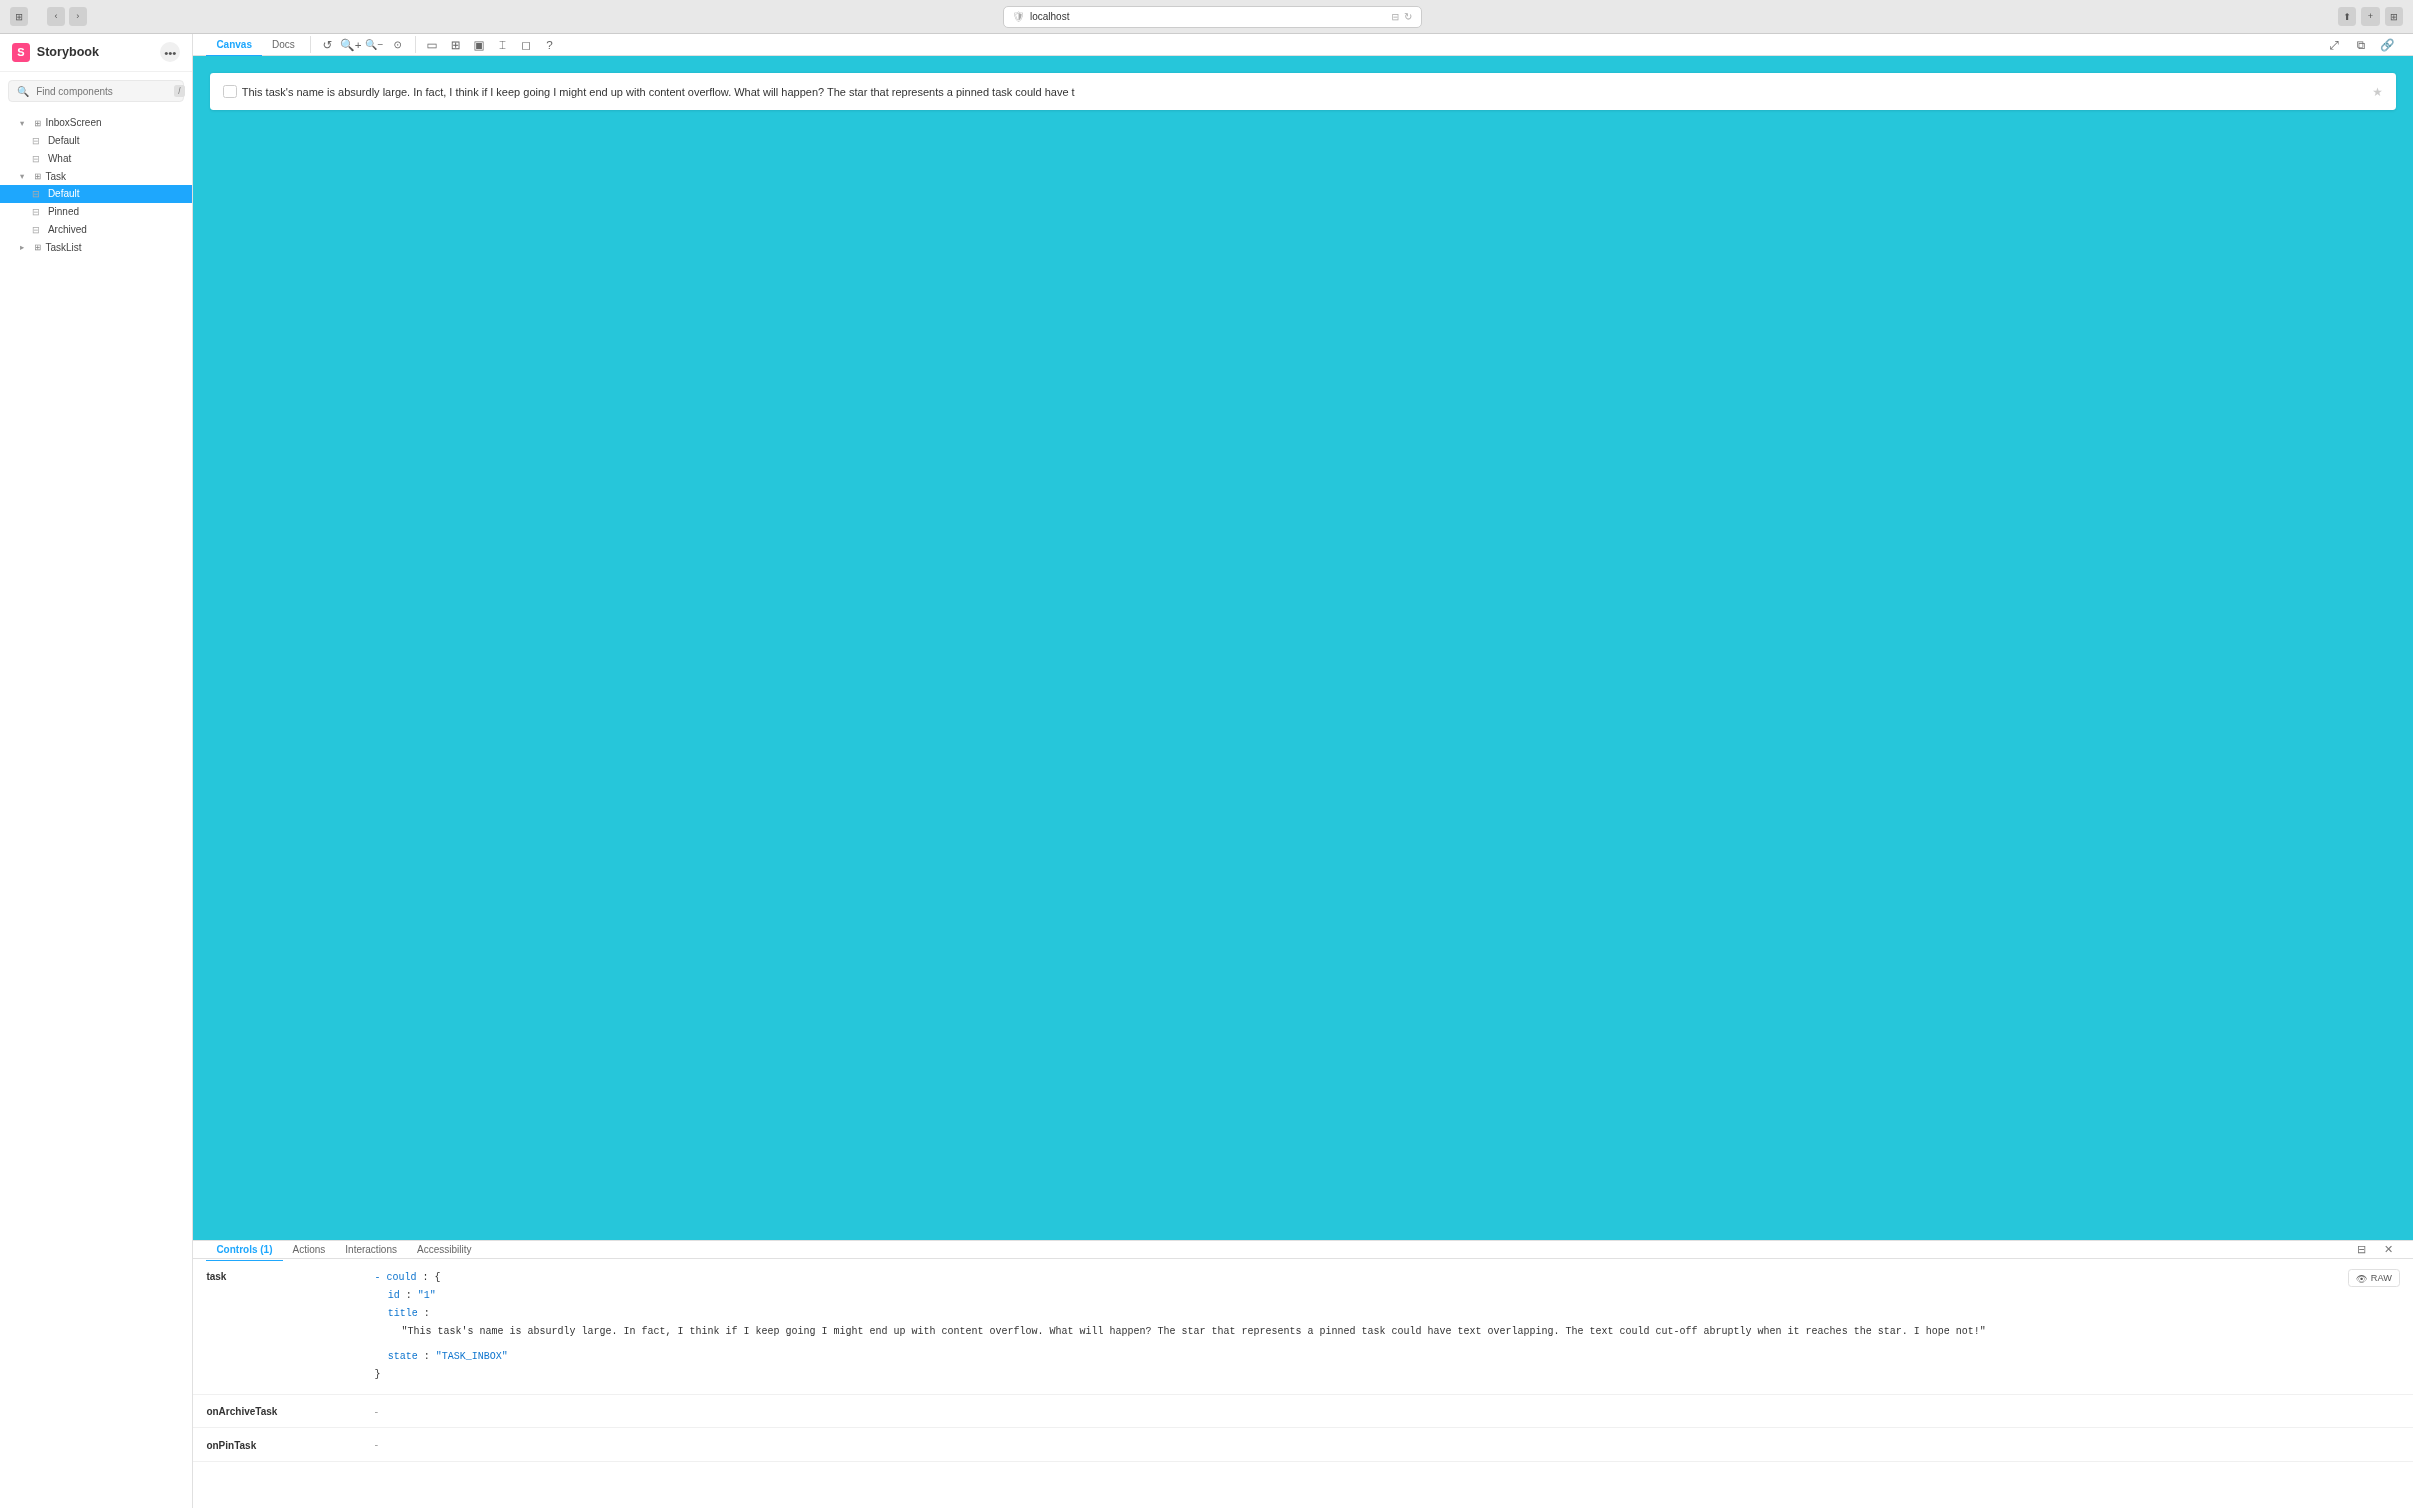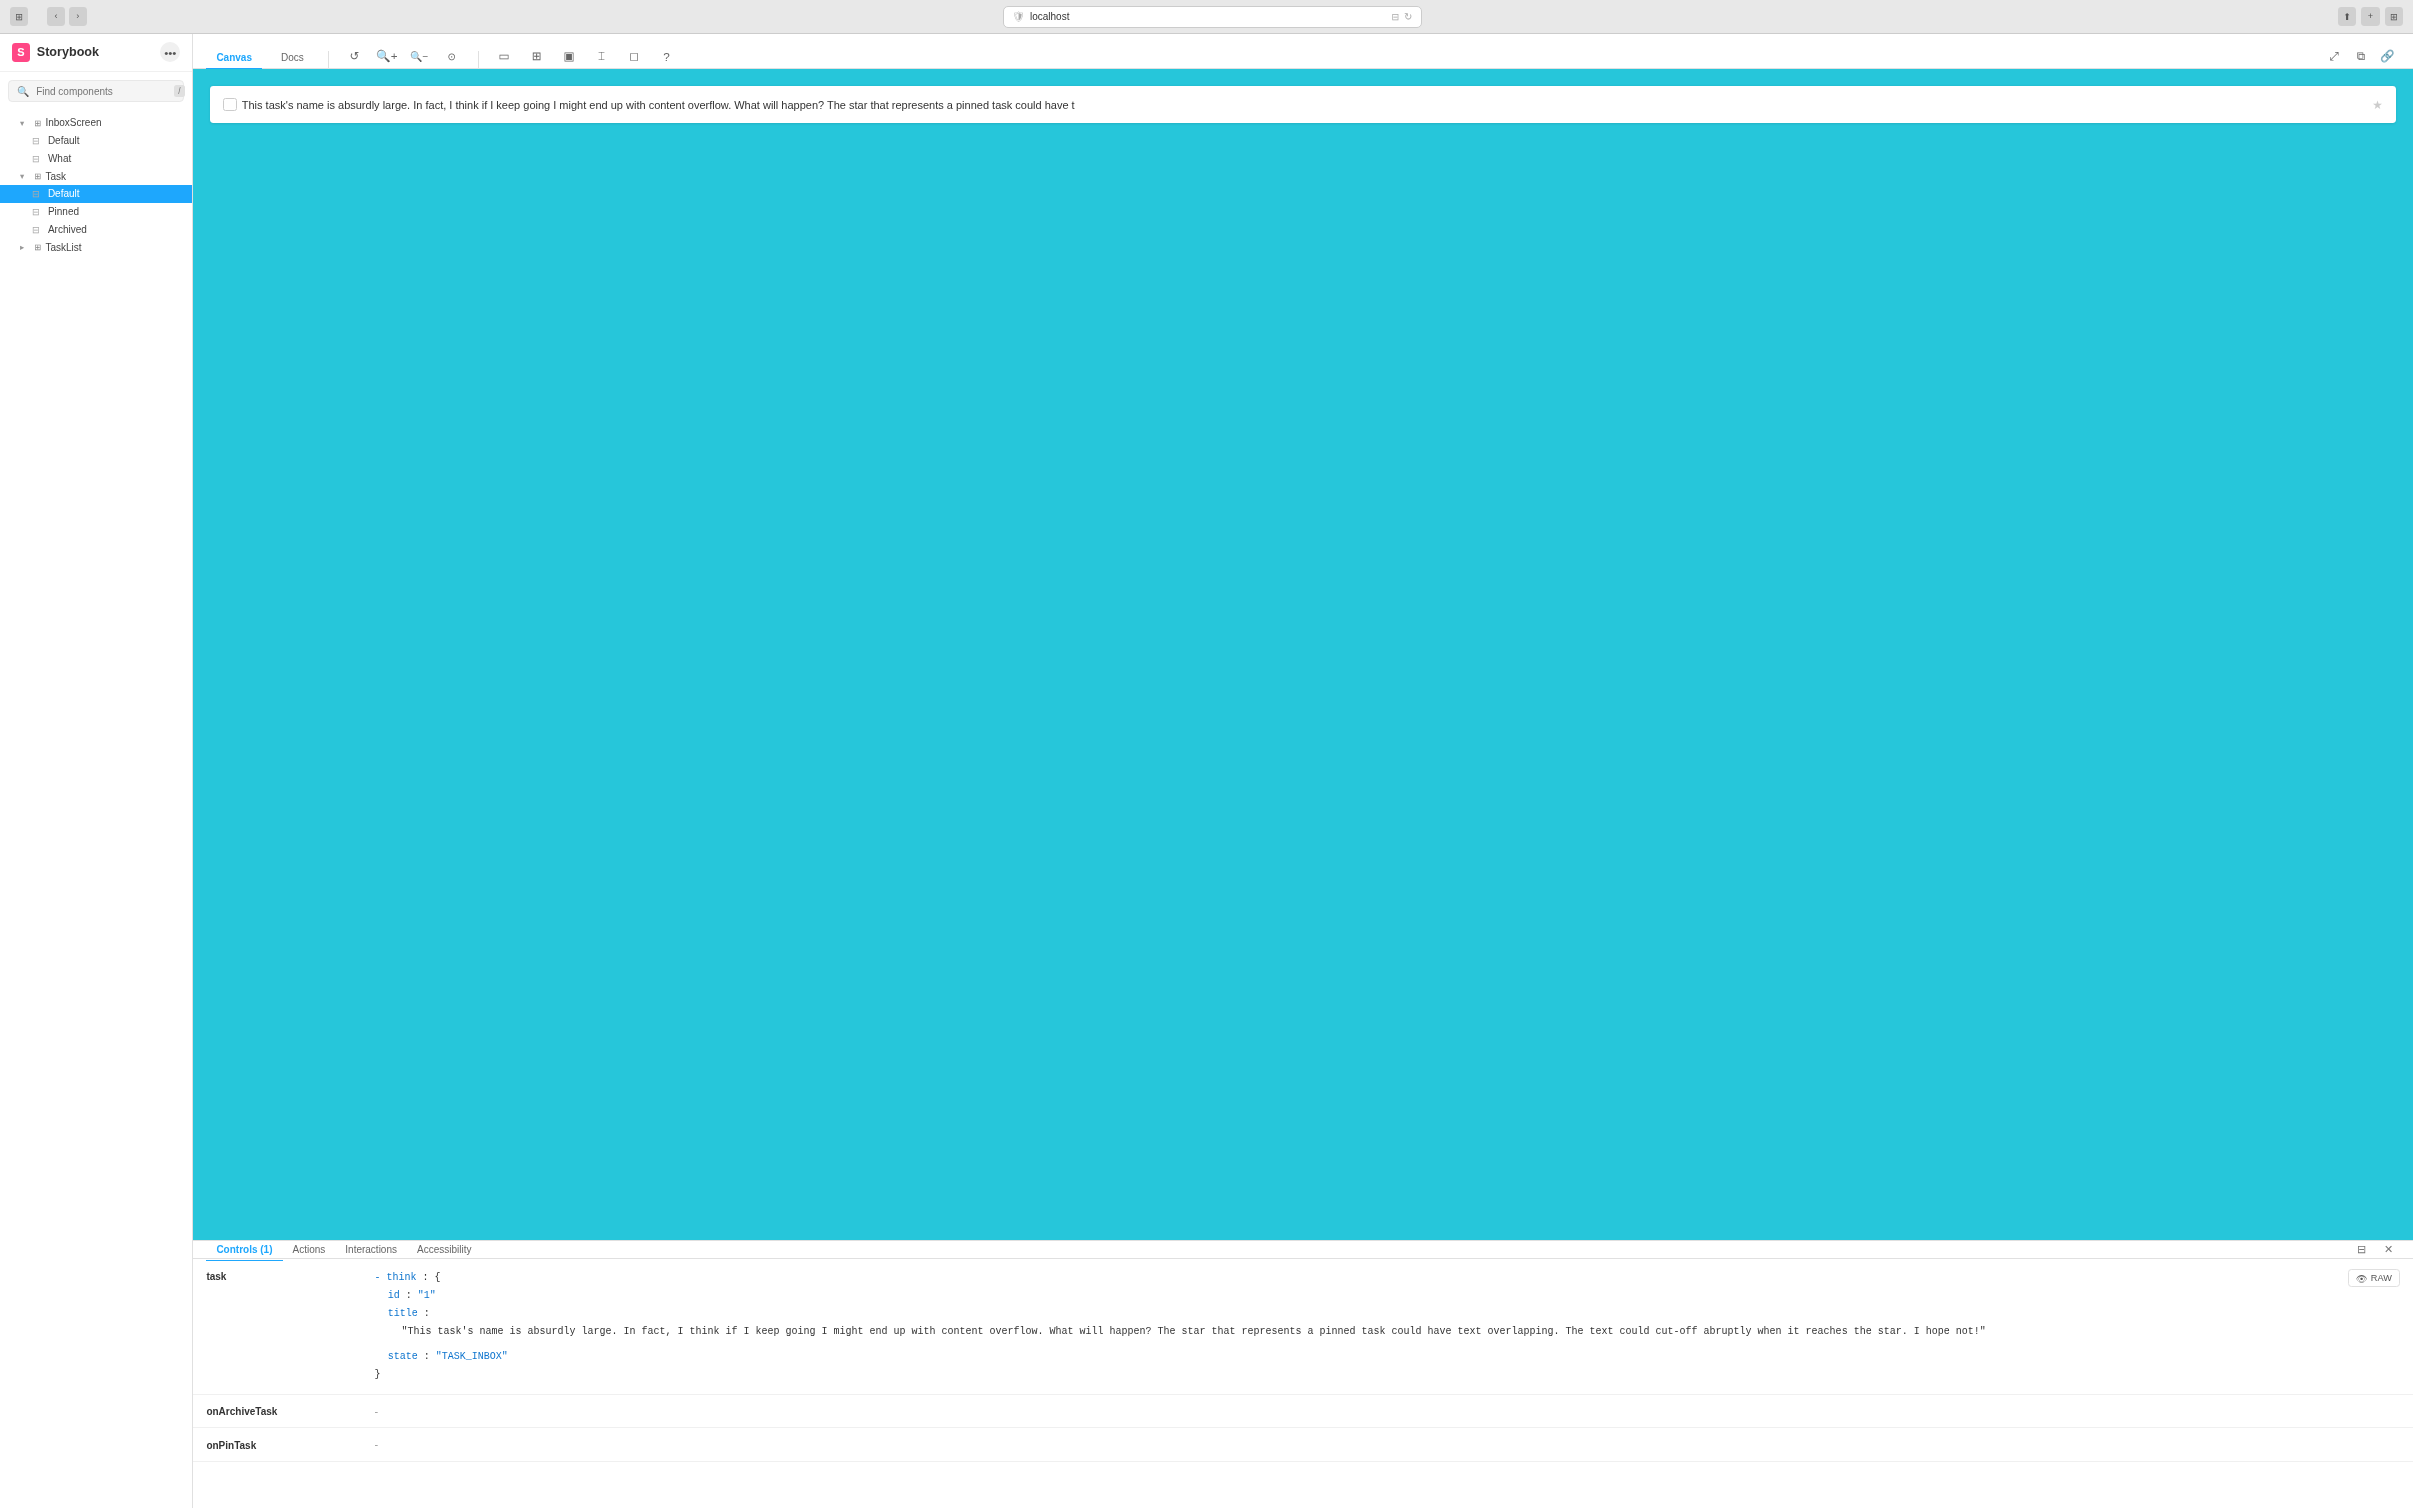--- a/index.html
+++ b/index.html
@@ -115,26 +115,26 @@
     .tree-component-icon { color: #aaa; font-size: 9.2px; width: 11.7px; flex-shrink: 0; }
     .indent-1 { padding-left: 20px; }
     .indent-2 { padding-left: 32px; }
     .tree-group-icon { color: #888; font-size: 8.4px; }
 
     
     .main { flex: 1; display: flex; flex-direction: column; overflow: hidden; }
 
     
     .toolbar {
-      height: 35px;
+      height: 22px;
       border-bottom: 0.8px solid #e0e0e0;
       display: flex;
-      align-items: flex-end;
+      align-items: center;
       padding: 0 13.4px;
-      gap: 9px;
+      gap: 0;
       flex-shrink: 0;
     }
     .tab {
       padding: 5px 10px;
       font-size: 10px;
       cursor: pointer;
       color: #666;
       border-bottom: 1.7px solid transparent;
       margin-bottom: -0.8px;
     }
@@ -414,21 +414,21 @@
           <div class="panel-icon-btn">⊟</div>
           <div class="panel-icon-btn">✕</div>
         </div>
       </div>
       <div class="controls-table">
 
         <div class="control-row">
           <div class="col-name">task</div>
           <div class="col-control">
             <div class="code-block">
-              <div><span class="code-key">- think</span><span class="code-str"> : {</span></div>
+              <div><span class="code-key">- could</span><span class="code-str"> : {</span></div>
               <div class="code-indent"><span class="code-key">id</span><span class="code-str"> :  </span><span class="code-val">"1"</span></div>
               <div class="code-indent"><span class="code-key">title</span><span class="code-str"> : </span></div>
               <div class="code-indent" style="padding-left:27px;"><span class="code-str">"This task's name is absurdly large. In fact, I think if I keep going I might end up with content overflow. What will happen? The star that represents a pinned task could have text overlapping. The text could cut-off abruptly when it reaches the star. I hope not!"</span></div>
               <div style="height:6.7px;"></div>
               <div class="code-indent"><span class="code-key">state</span><span class="code-str"> :  </span><span class="code-val">"TASK_INBOX"</span></div>
               <div><span class="code-str">}</span></div>
             </div>
           </div>
           <div class="col-raw">
             <div class="raw-btn">

